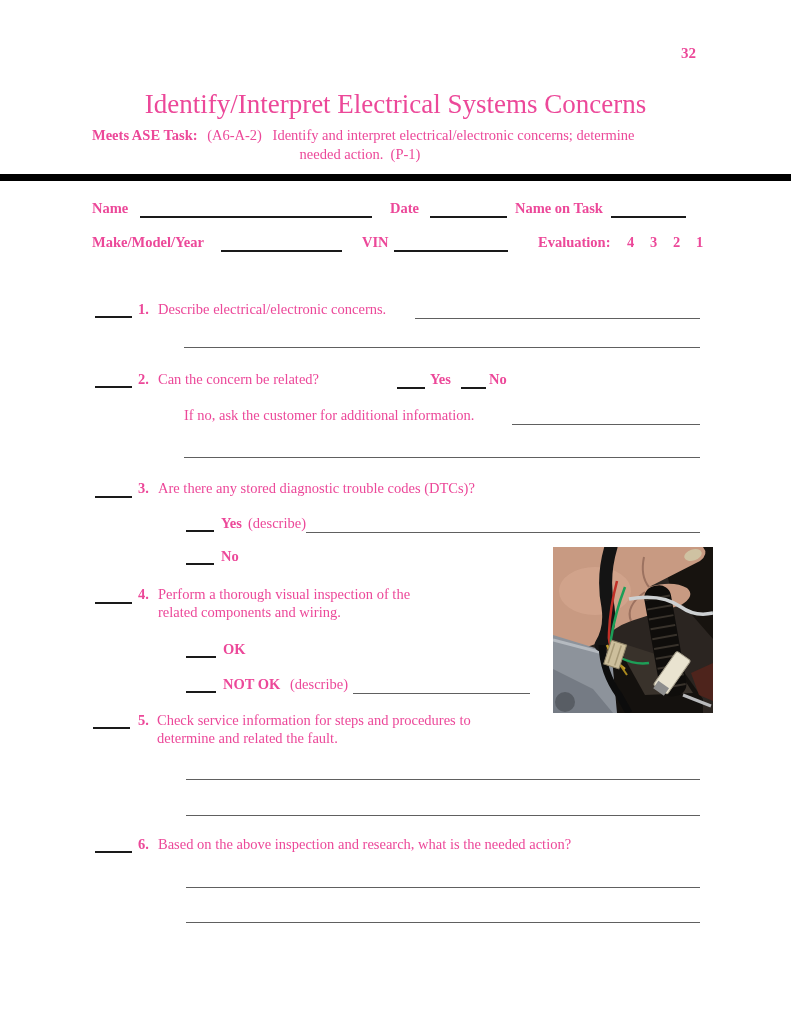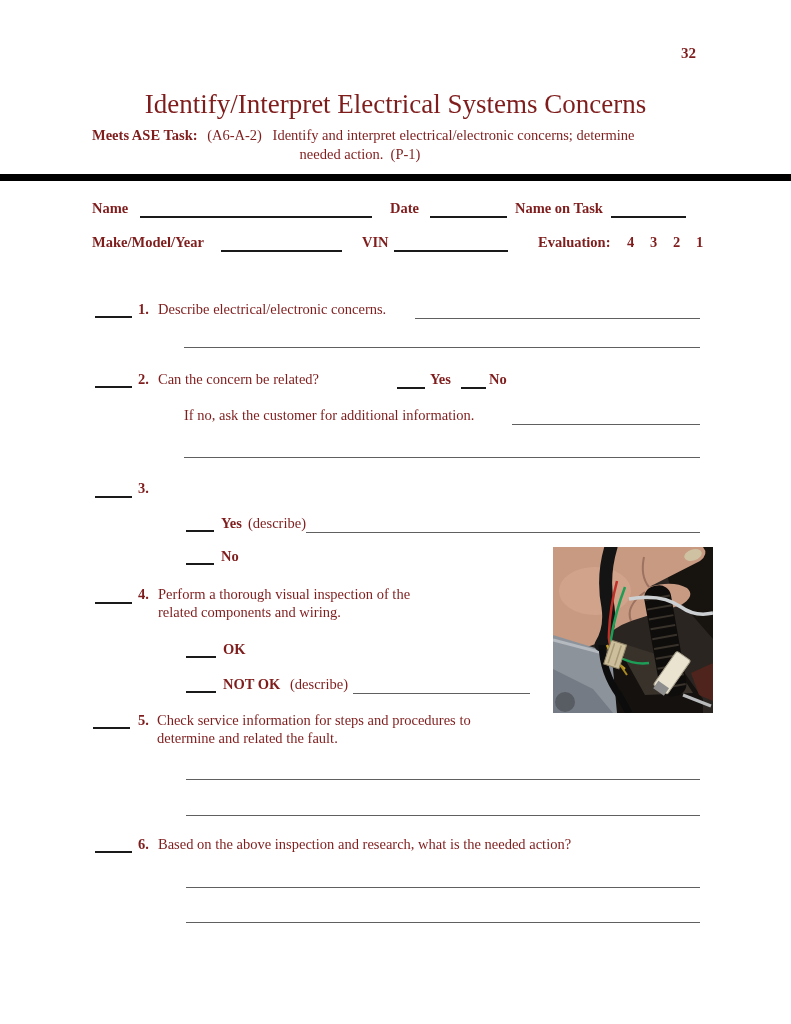--- a/index.html
+++ b/index.html
@@ -1,18 +1,18 @@
 <!DOCTYPE html>
 <html><head>
 <meta charset="utf-8">
 <style>
   html,body { margin:0; padding:0; background:#ffffff; }
   .page {
     position:relative; width:791px; height:1024px; background:#ffffff;
-    font-family:"Liberation Serif", serif; color:#7f1d1d; overflow:hidden;
+    font-family:"Liberation Serif", serif; color:#ec4899; overflow:hidden;
   }
   .abs { position:absolute; white-space:nowrap; }
   .t   { font-size:14.5px; line-height:18px; }
   .b   { font-weight:bold; }
   .pre { white-space:pre; }
   .blank { position:absolute; border-bottom:2px solid #1a1a1a; }
   .ans   { position:absolute; border-bottom:1.5px solid #606060; }
   .title {
     position:absolute; left:0; top:89px; width:791px; text-align:center;
     font-size:27px; font-weight:normal; letter-spacing:0px;
@@ -68,20 +68,21 @@
   <div class="blank" style="left:397px; top:372px; width:28px; height:15px;"></div>
   <div class="abs t b" style="left:430px; top:370px;">Yes</div>
   <div class="blank" style="left:461px; top:372px; width:25px; height:15px;"></div>
   <div class="abs t b" style="left:489px; top:370px;">No</div>
   <div class="abs t" style="left:184px; top:406px;">If no, ask the customer for additional information.</div>
   <div class="ans" style="left:512px; top:408px; width:188px; height:16px;"></div>
   <div class="ans" style="left:184px; top:441px; width:516px; height:16px;"></div>
 
   <div class="blank" style="left:95px; top:481px; width:37px; height:15px;"></div>
   <div class="abs t b" style="left:138px; top:479px;">3.</div>
+  <div class="abs t" style="left:158px; top:479px;">Are there any stored diagnostic trouble codes (DTCs)?</div>
   <div class="blank" style="left:186px; top:515px; width:28px; height:15px;"></div>
   <div class="abs t b" style="left:221px; top:514px;">Yes</div>
   <div class="abs t" style="left:248px; top:514px;">(describe)</div>
   <div class="ans" style="left:306px; top:516px; width:394px; height:16px;"></div>
   <div class="blank" style="left:186px; top:548px; width:28px; height:15px;"></div>
   <div class="abs t b" style="left:221px; top:547px;">No</div>
 
   <div class="blank" style="left:95px; top:587px; width:37px; height:15px;"></div>
   <div class="abs t b" style="left:138px; top:585px;">4.</div>
   <div class="abs t" style="left:158px; top:603px;">related components and wiring.</div>

